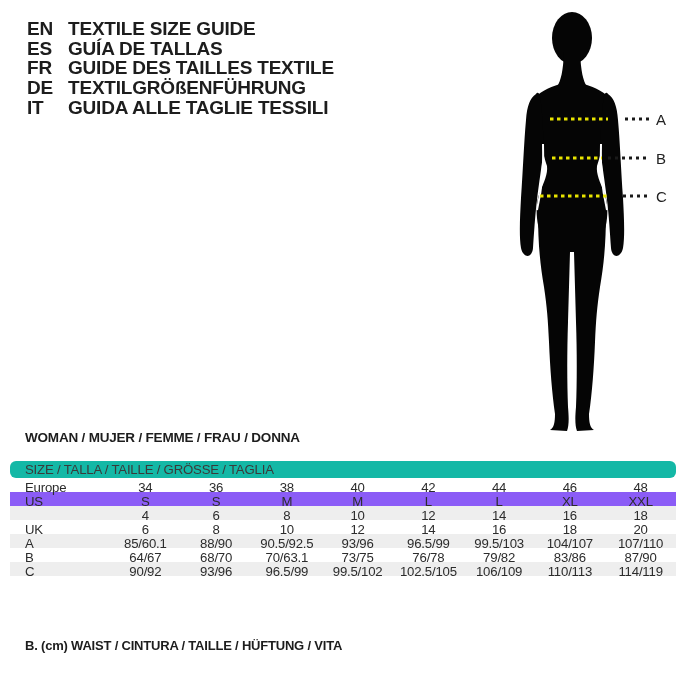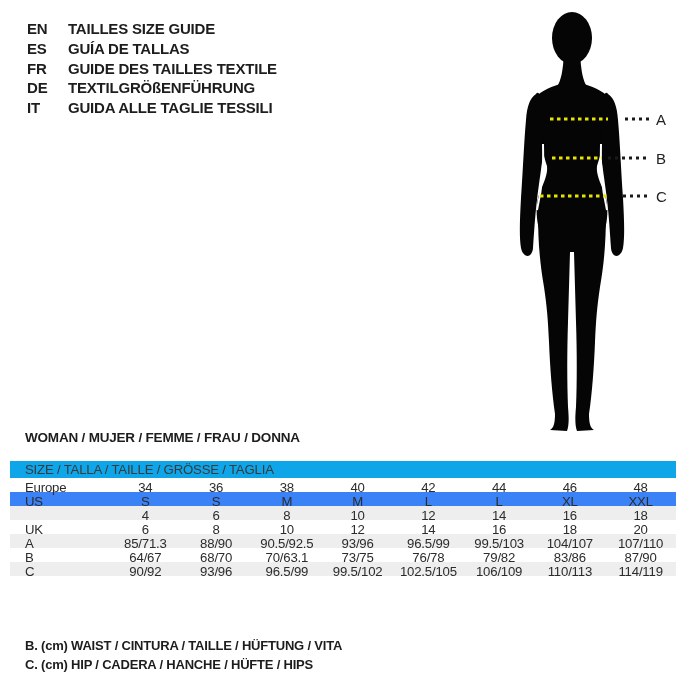--- a/index.html
+++ b/index.html
@@ -4,21 +4,21 @@
 <title>Textile Size Guide</title>
 <style>
   html,body{margin:0;padding:0;}
   body{
     width:700px;height:700px;position:relative;background:#ffffff;
     font-family:"Liberation Sans","DejaVu Sans",sans-serif;
     color:#1d1d1d;overflow:hidden;letter-spacing:-0.2px;
   }
   
   .lang-list{position:absolute;left:27px;top:19px;}
-  .lang-row{display:flex;height:19.7px;align-items:center;font-size:15px;font-weight:bold;}
+  .lang-row{display:flex;height:19.7px;align-items:center;font-size:19px;font-weight:bold;}
   .lang-code{width:41px;flex:0 0 41px;}
   .lang-label{white-space:nowrap;}
   
   .figure-wrap{position:absolute;left:480px;top:2px;width:220px;height:440px;}
   .figure-wrap svg{display:block;width:220px;height:440px;}
   
   .section-title{position:absolute;left:25px;top:430px;font-size:13.5px;font-weight:bold;white-space:nowrap;}
   
   .size-table{position:absolute;left:10px;top:461px;width:666px;}
   .thead{height:17px;line-height:17px;font-size:13.2px;color:#3a3a3a;padding-left:15px;box-sizing:border-box;}
@@ -28,21 +28,21 @@
   
   .legend{position:absolute;left:25px;top:636px;font-size:13px;font-weight:bold;line-height:19px;}
   .legend-line{white-space:nowrap;}
 </style>
 </head>
 <body>
 
 <div class="lang-list">
     <div class="lang-row">
       <span class="lang-code">EN</span>
-      <span class="lang-label">TAILLES SIZE GUIDE</span>
+      <span class="lang-label">TEXTILE SIZE GUIDE</span>
     </div>
     <div class="lang-row">
       <span class="lang-code">ES</span>
       <span class="lang-label">GUÍA DE TALLAS</span>
     </div>
     <div class="lang-row">
       <span class="lang-code">FR</span>
       <span class="lang-label">GUIDE DES TAILLES TEXTILE</span>
     </div>
     <div class="lang-row">
@@ -138,34 +138,34 @@
       <text x="176" y="123">A</text>
       <text x="176" y="162">B</text>
       <text x="176" y="200">C</text>
     </g>
   </svg>
 </div>
 
 <div class="section-title">WOMAN / MUJER / FEMME / FRAU / DONNA</div>
 
 <div class="size-table">
-  <div class="thead" style="background: #0ea5e9;">SIZE / TALLA / TAILLE / GRÖSSE / TAGLIA</div>
+  <div class="thead" style="background: #14b8a6; border-radius: 6px;">SIZE / TALLA / TAILLE / GRÖSSE / TAGLIA</div>
   <div>
       <div class="trow">
         <div class="tlabel">Europe</div>
         <div class="tcell">34</div>
         <div class="tcell">36</div>
         <div class="tcell">38</div>
         <div class="tcell">40</div>
         <div class="tcell">42</div>
         <div class="tcell">44</div>
         <div class="tcell">46</div>
         <div class="tcell">48</div>
       </div>
-      <div class="trow" style="background: #3b82f6;">
+      <div class="trow" style="background: #8b5cf6;">
         <div class="tlabel">US</div>
         <div class="tcell">S</div>
         <div class="tcell">S</div>
         <div class="tcell">M</div>
         <div class="tcell">M</div>
         <div class="tcell">L</div>
         <div class="tcell">L</div>
         <div class="tcell">XL</div>
         <div class="tcell">XXL</div>
       </div>
@@ -186,21 +186,21 @@
         <div class="tcell">8</div>
         <div class="tcell">10</div>
         <div class="tcell">12</div>
         <div class="tcell">14</div>
         <div class="tcell">16</div>
         <div class="tcell">18</div>
         <div class="tcell">20</div>
       </div>
       <div class="trow" style="background: rgb(238, 238, 238);">
         <div class="tlabel">A</div>
-        <div class="tcell">85/71.3</div>
+        <div class="tcell">85/60.1</div>
         <div class="tcell">88/90</div>
         <div class="tcell">90.5/92.5</div>
         <div class="tcell">93/96</div>
         <div class="tcell">96.5/99</div>
         <div class="tcell">99.5/103</div>
         <div class="tcell">104/107</div>
         <div class="tcell">107/110</div>
       </div>
       <div class="trow">
         <div class="tlabel">B</div>
@@ -222,14 +222,13 @@
         <div class="tcell">102.5/105</div>
         <div class="tcell">106/109</div>
         <div class="tcell">110/113</div>
         <div class="tcell">114/119</div>
       </div>
     </div>
 </div>
 
 <div class="legend">
     <div class="legend-line">B. (cm) WAIST / CINTURA / TAILLE / HÜFTUNG / VITA</div>
-    <div class="legend-line">C. (cm) HIP / CADERA / HANCHE / HÜFTE / HIPS</div>
   </div>
 
 </body></html>

